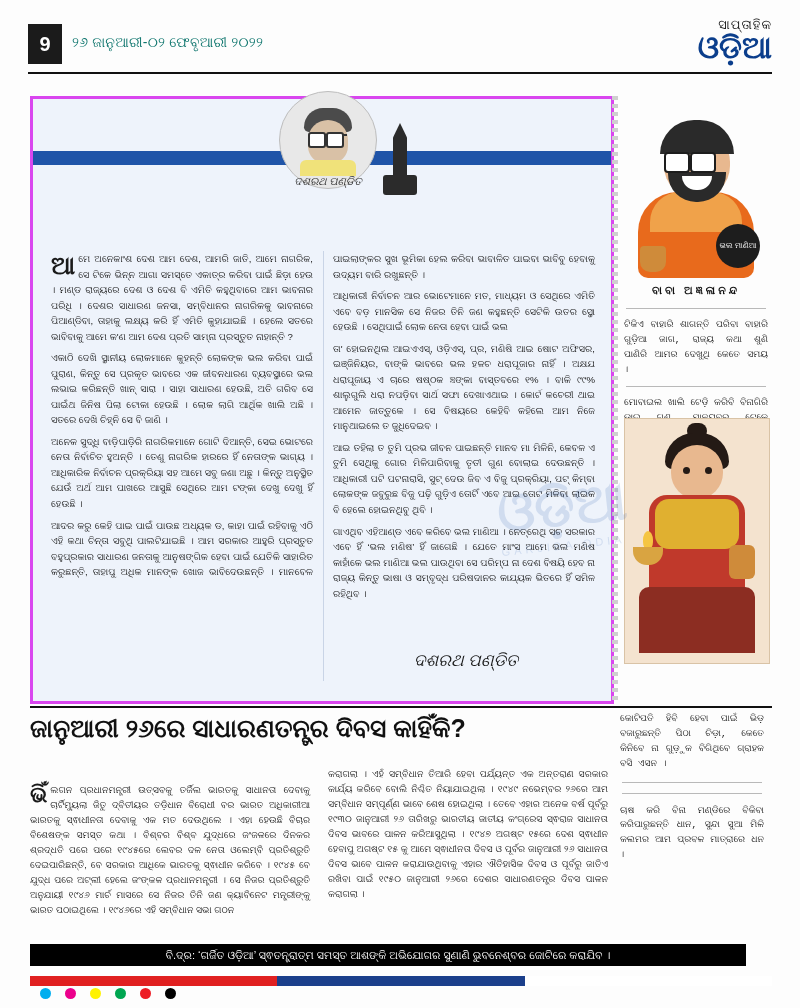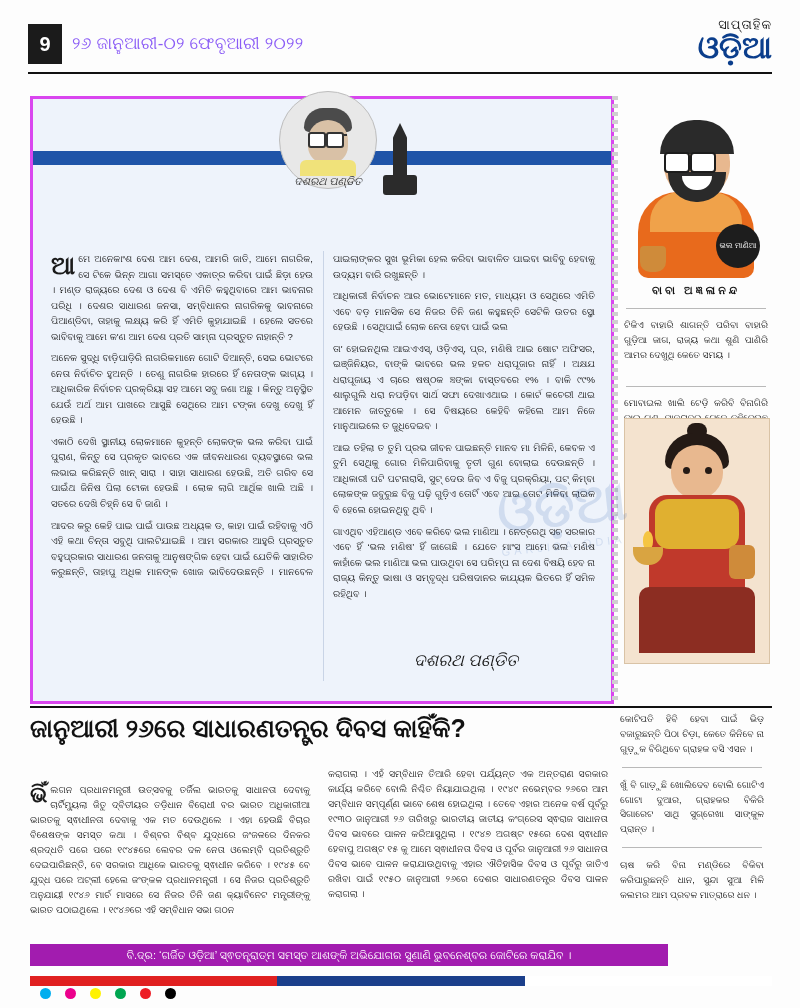--- a/index.html
+++ b/index.html
@@ -19,21 +19,21 @@
     position:absolute;left:28px;top:22px;width:744px;height:48px;
   }
   .pagenum{
     position:absolute;left:0;top:2px;width:34px;height:40px;
     background:#1b1b1b;color:#ffffff;
     display:flex;align-items:center;justify-content:center;
     font-size:20px;font-weight:bold;
   }
   .dateline{
     position:absolute;left:44px;top:12px;
-    font-size:17px;color:#8b5cf6;letter-spacing:.2px;
+    font-size:14px;color:#0f766e;letter-spacing:.2px;
   }
   .brand{
     position:absolute;right:0;top:-4px;text-align:right;line-height:1;
   }
   .brand .b1{font-size:13px;color:#111;letter-spacing:1px;}
   .brand .b2{
     font-size:31px;font-weight:bold;color:#0b3e8c;
     margin-top:1px;
   }
   .rule-top{
@@ -117,21 +117,21 @@
     line-height:1.15;padding:2px;box-sizing:border-box;
   }
   .cart-pot{position:absolute;left:20px;top:150px;width:26px;height:26px;background:#cf8b3a;border-radius:4px 4px 10px 10px;}
   .cart-name{
     position:absolute;left:0;top:188px;width:152px;text-align:center;
     font-size:11px;font-weight:bold;color:#111;letter-spacing:3px;
   }
   .rail-sep{position:absolute;left:6px;width:140px;height:1px;background:#b9b9b9;}
   .rail-note{
     position:absolute;left:4px;width:144px;
-    font-size:9.3px;line-height:1.6;color:#1a1a1a;text-align:justify;
+    font-size:9.3px;line-height:1.6;color:#1a1a1a;text-align:justify;font-family:Liberation Mono, monospace;
   }
   .doll{
     position:absolute;left:4px;top:322px;width:144px;height:244px;
     background:#f4e3cf;border:1px solid #d9c3a6;overflow:hidden;
   }
   .d-head{position:absolute;left:46px;top:26px;width:52px;height:54px;background:#e8b88f;border-radius:26px;}
   .d-hair{position:absolute;left:40px;top:14px;width:64px;height:36px;background:#241a15;border-radius:32px 32px 8px 8px;}
   .d-bun{position:absolute;left:62px;top:4px;width:20px;height:16px;background:#241a15;border-radius:10px;}
   .d-eye1,.d-eye2{position:absolute;top:48px;width:7px;height:7px;background:#241a15;border-radius:50%;}
   .d-eye1{left:58px;} .d-eye2{left:80px;}
@@ -159,21 +159,21 @@
   .lower-cols p:first-child::first-letter{
     font-size:22px;font-weight:bold;line-height:1;float:left;margin:2px 3px 0 0;
   }
   .rail-lower{
     position:absolute;left:620px;top:712px;width:152px;height:228px;
   }
   .rail-lower .rail-note{position:relative;left:0;top:0;margin-bottom:10px;}
   .rail-lower .sepline{width:140px;height:1px;background:#b9b9b9;margin:0 0 10px 2px;}
   
   .footer-bar{
-    position:absolute;left:30px;top:944px;width:638px;height:22px;background:#a21caf;
+    position:absolute;left:30px;top:944px;width:716px;height:22px;background:#000000;
     color:#fff;font-size:11px;display:flex;align-items:center;justify-content:center;
   }
   .colorbar{
     position:absolute;left:30px;top:976px;width:742px;height:10px;display:flex;
   }
   .colorbar span{flex:1;height:100%;}
   .cb-red{background:#e02020;} .cb-blue{background:#1b3f8b;} .cb-white{background:#ffffff;}
   .dots{
     position:absolute;left:40px;top:988px;width:300px;height:12px;display:flex;gap:14px;
   }
@@ -220,22 +220,22 @@
     <div class="sign-under">ଦଶରଥ ପଣ୍ଡିତ</div>
 
     <div class="pen">
       <div class="nib"></div>
       <div class="ink"></div>
     </div>
 
 
     <div class="cols">
       <p>ଆମେ ଅନେକାଂଶ ଦେଶ ଆମ ଦେଶ, ଆମରି ଜାତି, ଆମେ ନାଗରିକ, ସେ ଟିକେ ଭିନ୍ନ ଆଗା ସମସ୍ତେ ଏକାତ୍ର କରିବା ପାଇଁ ଛିଡ଼ା ହେଉ । ମଣ୍ଡ ରାଜ୍ୟରେ ଦେଶ ଓ ଦେଶ ବି ଏମିତି କହୁଥିବାରେ ଆମ ଭାବନାର ପରିଧି । ଦେଶର ସାଧାରଣ ଜନସା, ସମ୍ବିଧାନର ନାଗରିକକୁ ଭାବନାରେ ପିଆଣ୍ଡିବା, ତାହାକୁ ଲକ୍ଷ୍ୟ କରି ହିଁ ଏମିତି କୁହାଯାଇଛି । ହେଲେ ସତରେ ଭାବିବାକୁ ଆମେ କ'ଣ ଆମ ଦେଶ ପ୍ରତି ସାମ୍ନା ପ୍ରସ୍ତୁତ ନାହାନ୍ତି ?</p>
+      <p>ଏକାଠି ଦେଖି ସ୍ଥାନୀୟ ଲୋକମାନେ କୁହନ୍ତି ଲୋକଙ୍କ ଭଲ କରିବା ପାଇଁ ପୁରାଣ, କିନ୍ତୁ ସେ ପ୍ରକୃତ ଭାବରେ ଏକ ଜୀବନଧାରଣ ବ୍ୟବସ୍ଥାରେ ଭଲ ଲଭାଇ କରିଛନ୍ତି ଖାନ୍ ସାରା । ସାହା ସାଧାରଣ ହେଉଛି, ଅତି ଗରିବ ସେ ପାଇଁଥ ଜିନିଷ ପିଲା ଟୋକା ହେଉଛି । ଲୋକ ଲାଗି ଆର୍ଥିକ ଖାଲି ଅଛି । ସତରେ ଦେଖି ଚିହ୍ନି ସେ ବି ଜାଣି ।</p>
       <p>ଅନେକ ସୁଦ୍ଧି ବାଡ଼ିପାଡ଼ିରି ନାଗରିକମାନେ ଗୋଟି ଦିଆନ୍ତି, ସେଇ ଭୋଟରେ ନେତା ନିର୍ବାଚିତ ହୁଅନ୍ତି । ତେଣୁ ନାଗରିକ ହାରରେ ହିଁ ନେତାଙ୍କ ଭାଗ୍ୟ । ଆଧିକାରିକ ନିର୍ବାଚନ ପ୍ରକ୍ରିୟା ସହ ଆମେ ସବୁ ଜଣା ଅଛୁ । କିନ୍ତୁ ଅନୁସ୍ଥିତ ଯେଉଁ ଅର୍ଥ ଆମ ପାଖରେ ଆସୁଛି ସେଥିରେ ଆମ ଟଙ୍କା ଦେଖୁ ଦେଖୁ ହିଁ ହେଉଛି ।</p>
-      <p>ଏକାଠି ଦେଖି ସ୍ଥାନୀୟ ଲୋକମାନେ କୁହନ୍ତି ଲୋକଙ୍କ ଭଲ କରିବା ପାଇଁ ପୁରାଣ, କିନ୍ତୁ ସେ ପ୍ରକୃତ ଭାବରେ ଏକ ଜୀବନଧାରଣ ବ୍ୟବସ୍ଥାରେ ଭଲ ଲଭାଇ କରିଛନ୍ତି ଖାନ୍ ସାରା । ସାହା ସାଧାରଣ ହେଉଛି, ଅତି ଗରିବ ସେ ପାଇଁଥ ଜିନିଷ ପିଲା ଟୋକା ହେଉଛି । ଲୋକ ଲାଗି ଆର୍ଥିକ ଖାଲି ଅଛି । ସତରେ ଦେଖି ଚିହ୍ନି ସେ ବି ଜାଣି ।</p>
       <p>ଆଦର କରୁ କେହି ପାଇ ପାଇଁ ପାଉଛ ଅଧ୍ୟକ ଡ, କାହା ପାଇଁ ରହିବାକୁ ଏଠି ଏହି କଥା ଚିନ୍ତା ସବୁଥି ପାଲଟିଯାଇଛି । ଆମ ସରକାର ଆହୁରି ପ୍ରସ୍ତୁତ ବହୁପ୍ରକାର ସାଧାରଣ ଜନତାକୁ ଆନୁଷଙ୍ଗିକ ହେବା ପାଇଁ ଯେତିକି ସାହାରିତ କରୁଛନ୍ତି, ତାହାପୁ ଅଧିକ ମାନଙ୍କ ଖୋଜ ଭାବିଦେଉଛନ୍ତି । ମାନବେଳ ପାଇଲାଙ୍କର ସୁଖ ଭୂମିକା ହେଲ କରିବା ଭାବାଳିତ ପାଇବା ଭାବିବୁ ହେବାକୁ ଉଦ୍ୟମ ବାରି ରଖୁଛନ୍ତି ।</p>
       <p>ଆଧିକାରୀ ନିର୍ବାଚନ ଆର ଭୋଟେମାନେ ମତ, ମାଧ୍ୟମ ଓ ସେଥିରେ ଏମିତି ଏବେ ବଡ଼ ମାନସିକ ସେ ନିଜର ତିନି ଜଣ କହୁଛନ୍ତି ସେଟିକି ଉତର ସ୍ଥୋ ହେଉଛି । ସେଥିପାଇଁ ଲୋକ ନେତା ହେବା ପାଇଁ ଭଲ</p>
       <p>ତା' ହୋଇନଥିଲ ଆଇଏଏସ୍, ଓଡ଼ିଏସ୍, ପ୍ର, ମଣିଷି ଆଇ ଷୋଟ ଅଫିସର, ଇଞ୍ଜିନିୟର, ବାଙ୍କି ଭାବରେ ଭଲ ହଳଚ ଧରାପୂଜାର ନାହିଁ । ଅକ୍ଷଯ ଧରାପୂଜାୟ ଏ ଚାରେ ଷଷ୍ଠକ ଞ୍ଚଙ୍କା ବାସ୍ତବରେ ୧% । ବାକି ୯୯% ଶାଲୁଗୁଲି ଧରା ନପଡ଼ିବା ସାର୍ଥ ସଫା ଦେଖାଏଥାଇ । କୋର୍ଟ କଚେରୀ ଥାଇ ଆମେନ ଜାତ୍ତୁକେ । ସେ ବିଷୟରେ କେହିବି କହିଲେ ଆମ ନିଜେ ମାନୁଥାଇଲେ ତ ଜୁଧିଦେଇବ ।</p>
       <p>ଆଇ ତହିଲା ତ ତୁମି ପ୍ରଭ ଜୀବନ ପାଇଛନ୍ତି ମାନବ ମା ମିଳିନି, କେବଳ ଏ ତୁମି ସେଥିକୁ ଗୋର ମିଳିପାରିବାକୁ ତୃତୀ ଗୁଣ ବୋଲାଇ ଦେଉଛନ୍ତି । ଆଧିକାରୀ ପଟି ପଟନାରାସି, ସୁଟ୍ ଦେଉ ଜିବ ଏ ବିଜୁ ପ୍ରକ୍ରିୟା, ପଟ୍ କିମ୍ବା ଲୋକଙ୍କ ଜବୁରୁଛ ବିଜୁ ପଢ଼ି ଗୁଡ଼ିଏ ତୋଟିଁ ଏବେ ଆଇ ତୋଟ ମିଳିବା ଲାଇକ ବି ହେଲେ ହୋଇନଥିବୁ ଥିବି ।</p>
       <p>ଗାଏଥିବ ଏହିଆଣ୍ଡ ଏବେ କରିବେ ଭଲ ମାଣିଆ । ନେତ୍ରେଥି ସଚ ସରକାର ଏବେ ହିଁ ‘ଭଲ ମଣିଷ’ ହିଁ ଜାଗେଛି । ଯେତେ ମାଂସ ଆମେ ଭଲ ମଣିଷ କାହାଁକେ ଭଲ ମାଣିଆ ଭଲ ପାଉଥିବା ସେ ପରିମ୍ପ ନା ଦେଶ ବିଷୟି ହେବ ନା ରାଜ୍ୟ କିନ୍ତୁ ଭାଷା ଓ ସମ୍ବୃଦ୍ଧ ପରିଷଦାନର କାଯ୍ୟକ ଭିତରେ ହିଁ ସମିଳ ରହିଥିବ ।</p>
     </div>
 
     <div class="sign-block">ଦଶରଥ ପଣ୍ଡିତ</div>
   </div>
 
@@ -285,21 +285,20 @@
   <div class="rule-mid"></div>
   <h2 class="sub-headline">ଜାନୁଆରୀ ୨୬ରେ ସାଧାରଣତନ୍ତ୍ର ଦିବସ କାହିଁକି?</h2>
   <div class="lower-cols">
     <p>ଭିଁ ଲଗନ ପ୍ରଧାନମନ୍ତ୍ରୀ ଉତ୍ସବକୁ ତର୍ଜିଲ ଭାରତକୁ ସାଧାନତା ଦେବାକୁ ଚାର୍ଟିମ୍ୟୁଲା ଜିତୁ ଦ୍ବିତୀୟର ତଡ଼ିଧାନ ବିରୋଧୀ ବର ଭାରତ ଅଧିକାରୀଆ ଭାରତକୁ ସ୍ଵାଧୀନତା ଦେବାକୁ ଏକ ମତ ଦେଉଥିଲେ । ଏହା ହେଉଛି ବିଚାର ବିଶେଷଙ୍କ ସମସ୍ତ କଥା । ବିଶ୍ବର ବିଶ୍ବ ଯୁଦ୍ଧରେ ଜଂଜଳରେ ଦିନକର ଶ୍ରଦ୍ଧତି ପରେ ପରେ ୧୯୪୫ରେ ଲେବର ଦଳ ନେତା ଓଲେମ୍ବି ପ୍ରତିଶ୍ରୁତି ଦେଇପାରିଛନ୍ତି, ବେ ସରକାର ଆଧିକେ ଭାରତକୁ ସ୍ଵାଧୀନ କରିବେ । ୧୯୪୫ ବେ ଯୁଦ୍ଧ ପରେ ଅଟ୍ଲୀ ହେଲେ ଜଂଙ୍କଳ ପ୍ରଧାନମନ୍ତ୍ରୀ । ସେ ନିଜର ପ୍ରତିଶ୍ରୁତି ଅନୁଯାୟୀ ୧୯୪୬ ମାର୍ଚ ମାସରେ ସେ ନିଜର ତିନି ଜଣ କ୍ୟାବିନେଟ ମନ୍ତ୍ରୀଙ୍କୁ ଭାରତ ପଠାଇଥିଲେ । ୧୯୪୬ରେ ଏହି ସମ୍ବିଧାନ ସଭା ଗଠନ</p>
     <p>କରାଗଲା । ଏହଁ ସମ୍ବିଧାନ ତିଆରି ହେବା ପର୍ଯ୍ୟନ୍ତ ଏକ ଅନ୍ତରାଣ ସରକାର କାର୍ଯ୍ୟ କରିବେ ବୋଲି ନିଶ୍ଚିତ ନିୟାଯାଇଥିଲା । ୧୯୪୯ ନଭେମ୍ବର ୨୬ରେ ଆମ ସମ୍ବିଧାନ ସମ୍ପୂର୍ଣ୍ଣ ଭାବେ ଶେଷ ହୋଇଥିଲା । ତେବେ ଏହାର ଅନେକ ବର୍ଷ ପୂର୍ବରୁ ୧୯୩୦ ଜାନୁଆରୀ ୨୬ ତାରିଖରୁ ଭାରତୀୟ ଜାତୀୟ କଂଗ୍ରେସ ସ୍ଵରାଜ ସାଧାନତା ଦିବସ ଭାବରେ ପାଳନ କରିଆସୁଥିଲା । ୧୯୪୭ ଅଗଷ୍ଟ ୧୫ରେ ଦେଶ ସ୍ଵାଧୀନ ହେବାପୁ ଅଗଷ୍ଟ ୧୫ କୁ ଆମେ ସ୍ଵାଧୀନତା ଦିବସ ଓ ପୂର୍ବର ଜାନୁଆରୀ ୨୬ ସାଧାନତା ଦିବସ ଭାବେ ପାଳନ କରାଯାଉଥିବାକୁ ଏହାର ଐତିହାସିକ ଦିବସ ଓ ପୂର୍ବରୁ ଜାତିଏ ରଖିବା ପାଇଁ ୧୯୫୦ ଜାନୁଆରୀ ୨୬ରେ ଦେଶର ସାଧାରଣତନ୍ତ୍ର ଦିବସ ପାଳନ କରାଗଲା ।</p>
   </div>
 
   <div class="rail-lower">
     <div class="rail-note">କୋଟିପତି ହିବି ହେବା ପାଇଁ ଭିଡ଼ ବଜାରୁଛନ୍ତି ପିଠା ଚିଡ଼ା, କେତେ କିନିବେ ନା ଗୁଡ଼ୁକ ବିଗିଥିବେ ଗ୍ରାହକ ବସି ଏସନ ।</div>
     <div class="sepline"></div>
-    <div class="rail-note">ଖୁଁ ବି ଗାଡ଼ୁଛି ଖୋଲିଦେବ ବୋଲି ଗୋଟିଏ ଗୋଟା ଦୁଆର, ଗ୍ରାହକର ବିକିରି ସିଗାରେଟ ସାଥି ସୁଗ୍ରେଖା ସାଙ୍କୁଳ ପ୍ରାନ୍ତ ।</div>
     <div class="sepline"></div>
     <div class="rail-note">ଚାଷ କରି ବିନା ମଣ୍ଡିରେ ବିକିବା କରିପାରୁଛନ୍ତି ଧାନ, ସୁନ୍ଦା ସୁଆ ମିଳି କଲମର ଆମ ପ୍ରବଳ ମାତ୍ରାରେ ଧନ ।</div>
   </div>
 
   <div class="footer-bar">ବି.ଦ୍ର: ‘ଗର୍ଜିତ ଓଡ଼ିଆ’ ସ୍ଵତନ୍ତ୍ରାତ୍ମ ସମସ୍ତ ଆଶଙ୍କି ଅଭିଯୋଗର ସୁଣାଣି ଭୁବନେଶ୍ବର ଜୋଟିରେ କରାଯିବ ।</div>
   <div class="colorbar">
     <span class="cb-red"></span>
       <span class="cb-blue"></span>
       <span class="cb-white"></span>
   </div>

